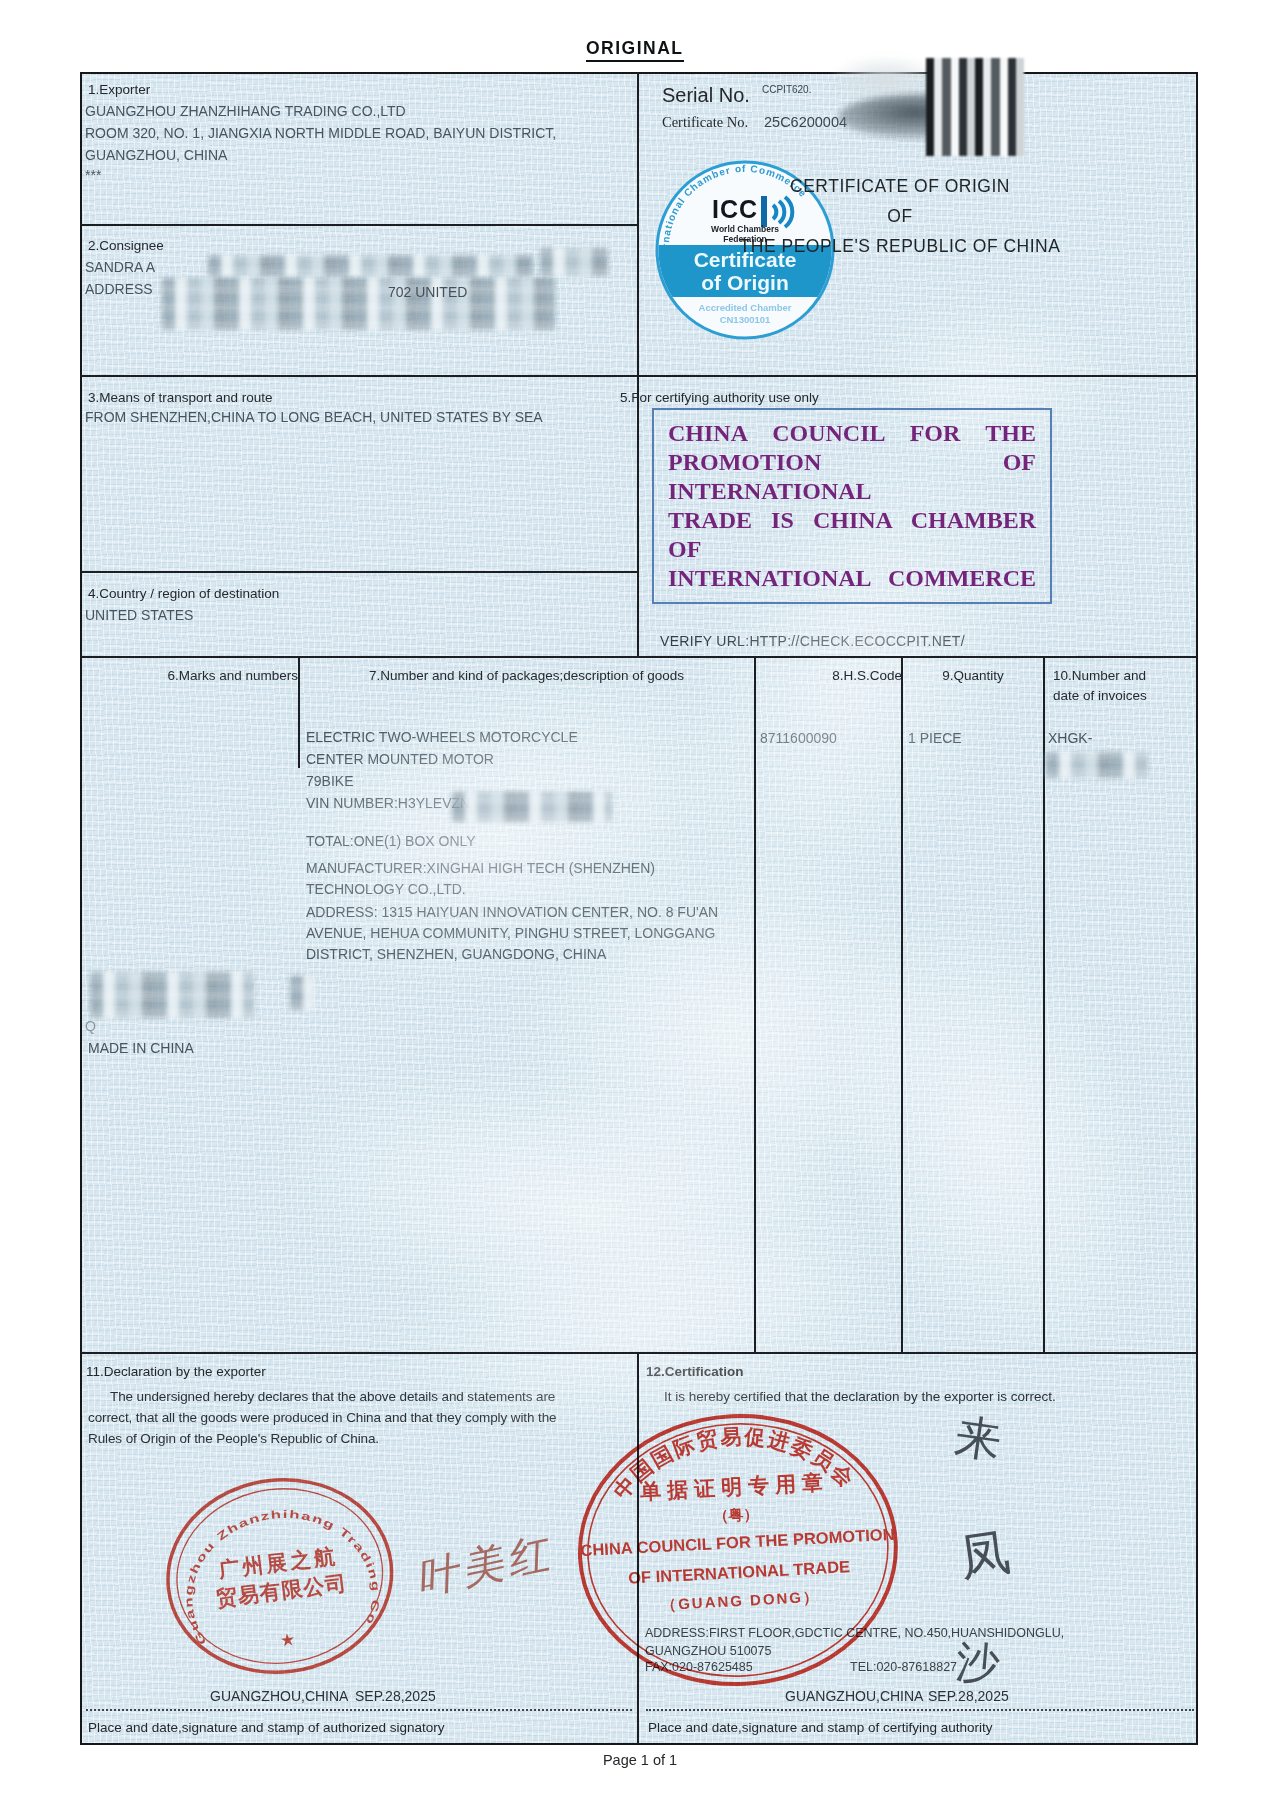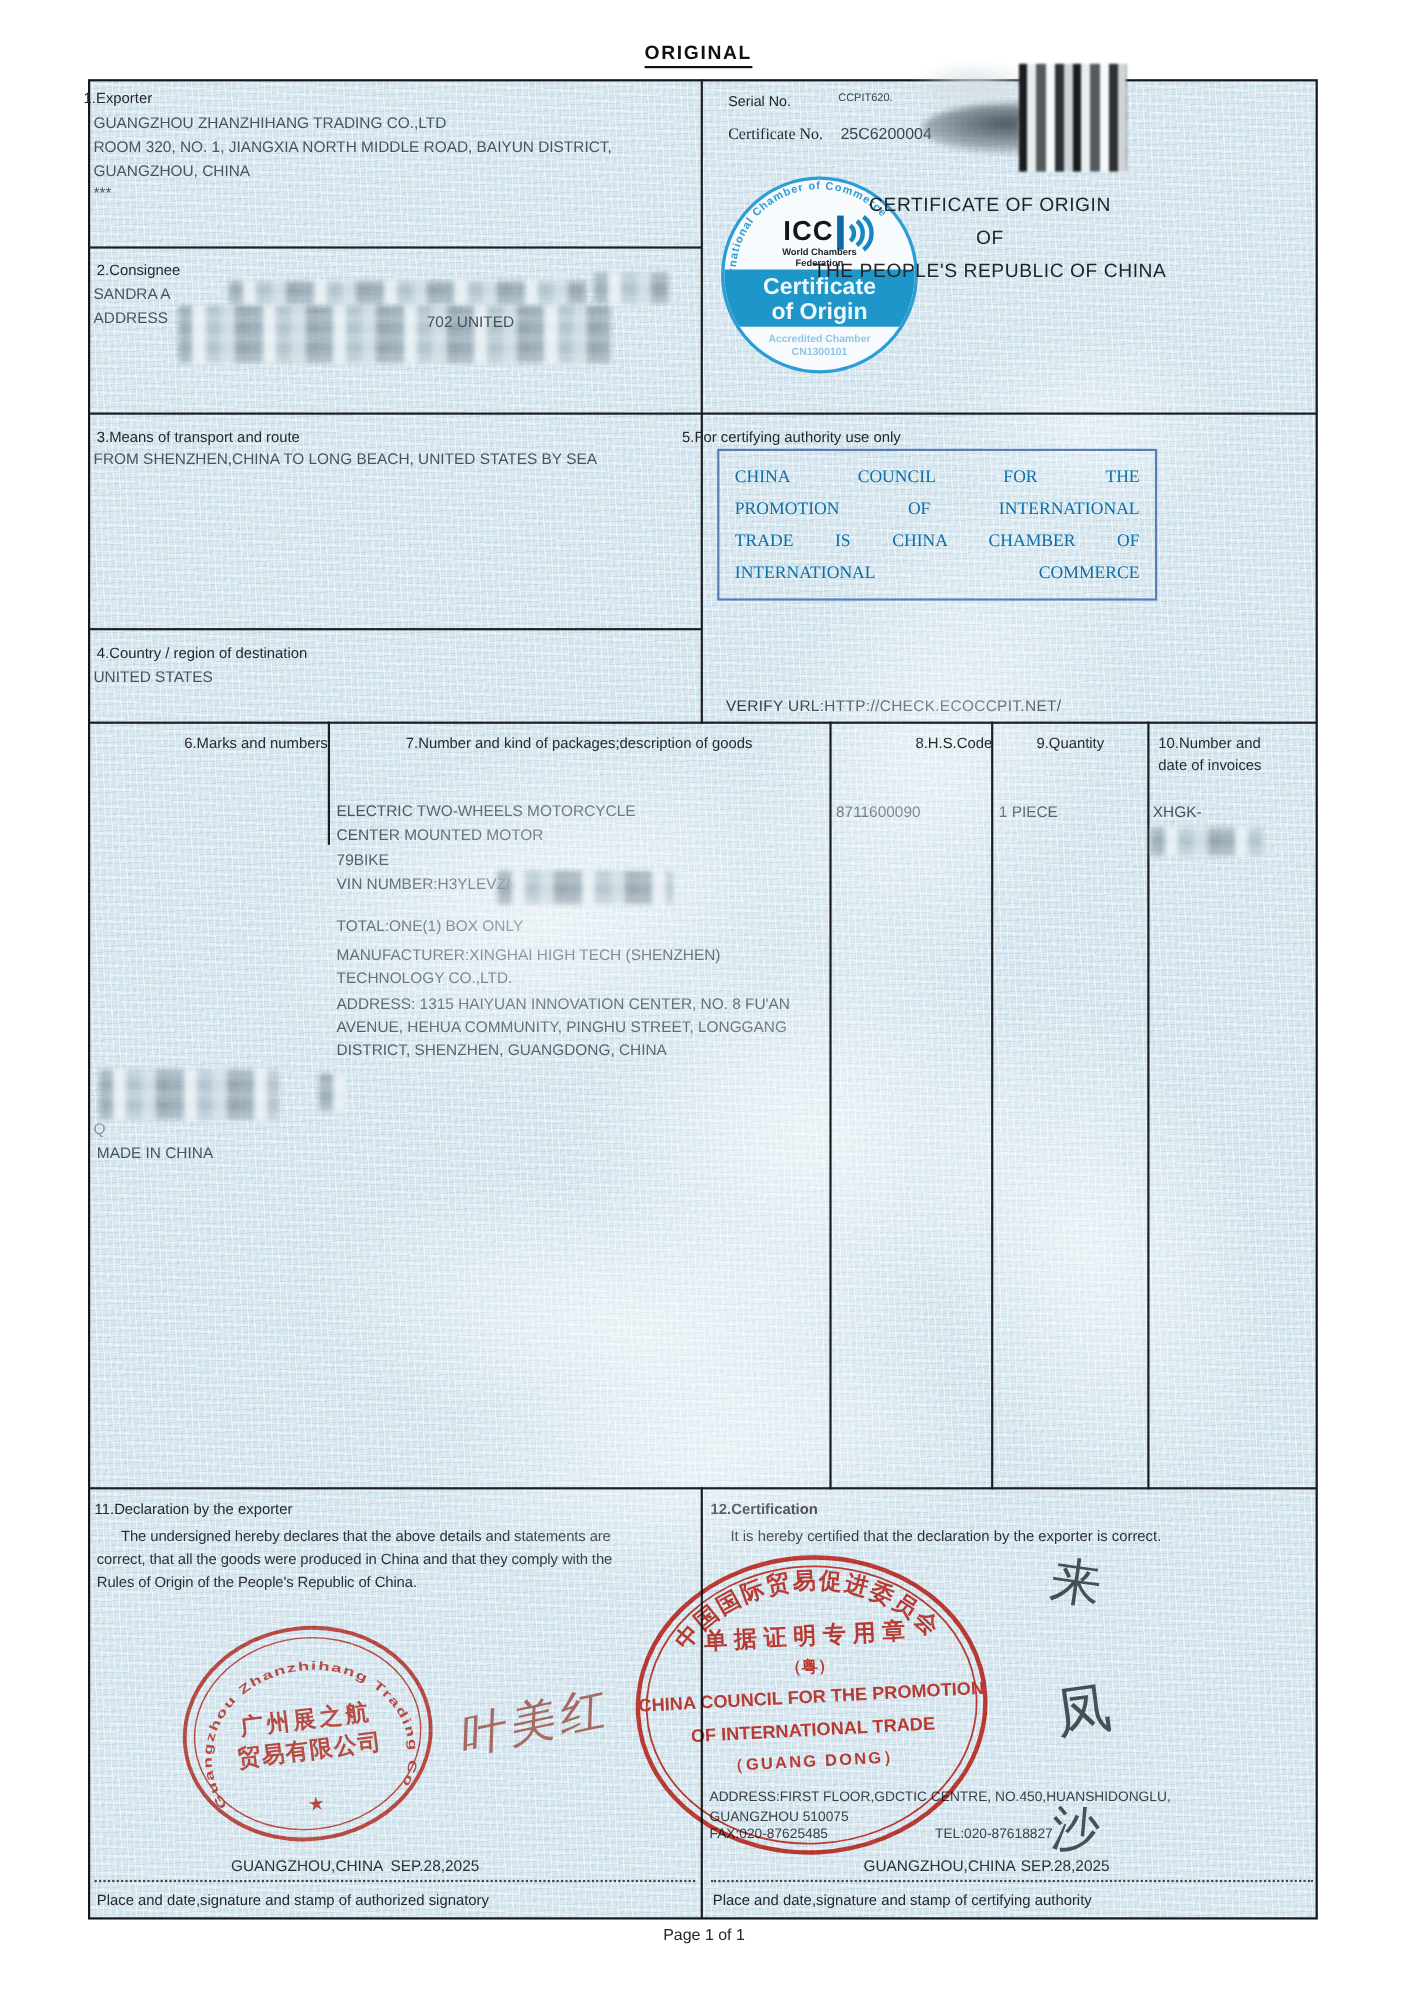--- a/index.html
+++ b/index.html
@@ -41,22 +41,22 @@
       repeating-linear-gradient(90deg, #1c1f22 0 8px, #e8ebed 8px 16px, #555c61 16px 25px, #f4f6f7 25px 33px, #2e3338 33px 41px, #cdd2d5 41px 49px),
       repeating-linear-gradient(0deg, rgba(255,255,255,0) 0 8px, rgba(255,255,255,.78) 8px 15px, rgba(0,0,0,.38) 15px 24px, rgba(255,255,255,.22) 24px 31px);
     background-blend-mode:normal;filter:blur(1.1px) contrast(1.02);}
   .original{position:absolute;left:586px;top:38px;font-size:17.5px;font-weight:bold;
     letter-spacing:1.5px;color:#0f1215;border-bottom:2.5px solid #0f1215;padding-bottom:1px;z-index:3;}
   .hdr{position:absolute;font-size:13.5px;color:#262a2e;z-index:3;}
   .title-line{position:absolute;left:722px;width:356px;text-align:center;font-size:17.5px;
     letter-spacing:.5px;color:#1f2428;z-index:3;white-space:nowrap;}
   .bluebox{position:absolute;left:652px;top:408px;width:400px;box-sizing:border-box;
     border:2.5px solid #4e7ab2;padding:9px 14px;z-index:3;opacity:.95;}
-  .bluebox div{font-family:"Liberation Serif",serif;font-size:16px;font-weight:normal;
-    color:#0369a1;line-height:29px;text-align:justify;text-align-last:justify;}
+  .bluebox div{font-family:"Liberation Serif",serif;font-size:24px;font-weight:bold;
+    color:#701a75;line-height:29px;text-align:justify;text-align-last:justify;}
   .caption{position:absolute;font-size:13.5px;color:#24282c;z-index:3;white-space:nowrap;}
   .dotline{position:absolute;height:0;border-top:2.5px dotted #3f444a;z-index:3;}
   .smalltxt{position:absolute;font-size:12.5px;color:#3a4147;z-index:3;white-space:nowrap;}
   .stampwrap{position:absolute;z-index:6;mix-blend-mode:multiply;}
   .hand{position:absolute;z-index:6;font-family:"Liberation Serif",serif;color:rgba(45,52,60,.85);}
   .sigred{position:absolute;z-index:6;font-family:"Liberation Serif",serif;font-style:italic;
     color:rgba(150,70,58,.78);}
   .footer{position:absolute;left:555px;top:1752px;width:170px;text-align:center;
     font-size:14.5px;color:#23272b;z-index:3;}
   text{font-family:"Liberation Sans",sans-serif;}
@@ -81,35 +81,35 @@
 <div class="line" style="left:81px;top:571px;width:557px;height:2px;"></div>
 <div class="line" style="left:81px;top:656px;width:1116px;height:2px;"></div>
 <div class="line" style="left:81px;top:1352px;width:1116px;height:2px;"></div>
 <div class="line" style="left:637px;top:72px;width:2px;height:586px;"></div>
 <div class="line" style="left:637px;top:1352px;width:2px;height:392px;"></div>
 <div class="line" style="left:298px;top:656px;width:2px;height:112px;"></div>
 <div class="line" style="left:754px;top:656px;width:2px;height:698px;"></div>
 <div class="line" style="left:901px;top:656px;width:2px;height:698px;"></div>
 <div class="line" style="left:1043px;top:656px;width:2px;height:698px;"></div>
 
-<div class="lbl" style="left:76px;top:82px;">1.Exporter</div>
+<div class="lbl" style="left:88px;top:82px;">1.Exporter</div>
 <div class="val" style="left:85px;top:103px;">GUANGZHOU ZHANZHIHANG TRADING CO.,LTD</div>
 <div class="val" style="left:85px;top:125px;">ROOM 320, NO. 1, JIANGXIA NORTH MIDDLE ROAD, BAIYUN DISTRICT,</div>
 <div class="val" style="left:85px;top:147px;">GUANGZHOU, CHINA</div>
 <div class="val" style="left:85px;top:167px;">***</div>
 
 <div class="lbl" style="left:88px;top:238px;">2.Consignee</div>
 <div class="val" style="left:85px;top:259px;">SANDRA A</div>
 <div class="redact" style="left:208px;top:255px;width:325px;height:22px;"></div>
 <div class="redact" style="left:540px;top:248px;width:68px;height:28px;"></div>
 <div class="val" style="left:85px;top:281px;">ADDRESS</div>
 <div class="redact" style="left:162px;top:278px;width:393px;height:52px;"></div>
 <div class="val" style="left:388px;top:284px;z-index:5;color:#454f57;">702 UNITED</div>
 
-<div class="lbl" style="left:662px;top:84px;font-size:13px;">Serial No.</div>
+<div class="lbl" style="left:662px;top:84px;font-size:20px;">Serial No.</div>
 <div class="val" style="left:762px;top:84px;font-size:10px;color:#3a454e;">CCPIT620.</div>
 <div class="lbl" style="left:662px;top:114px;font-size:14.5px;font-family:Liberation Serif, serif;">Certificate No.</div>
 <div class="val" style="left:764px;top:114px;font-size:14.5px;color:#3a454e;">25C6200004</div>
 <div class="blob-light" style="left:830px;top:56px;width:112px;height:48px;"></div>
 <div class="blob-dark" style="left:838px;top:94px;width:170px;height:46px;"></div>
 
 <div class="qr" style="left:926px;top:58px;width:98px;height:98px;"></div>
 
 <svg class="abs" style="left:650px;top:155px;z-index:3;" width="190" height="190" viewBox="0 0 190 190">
   <defs>

